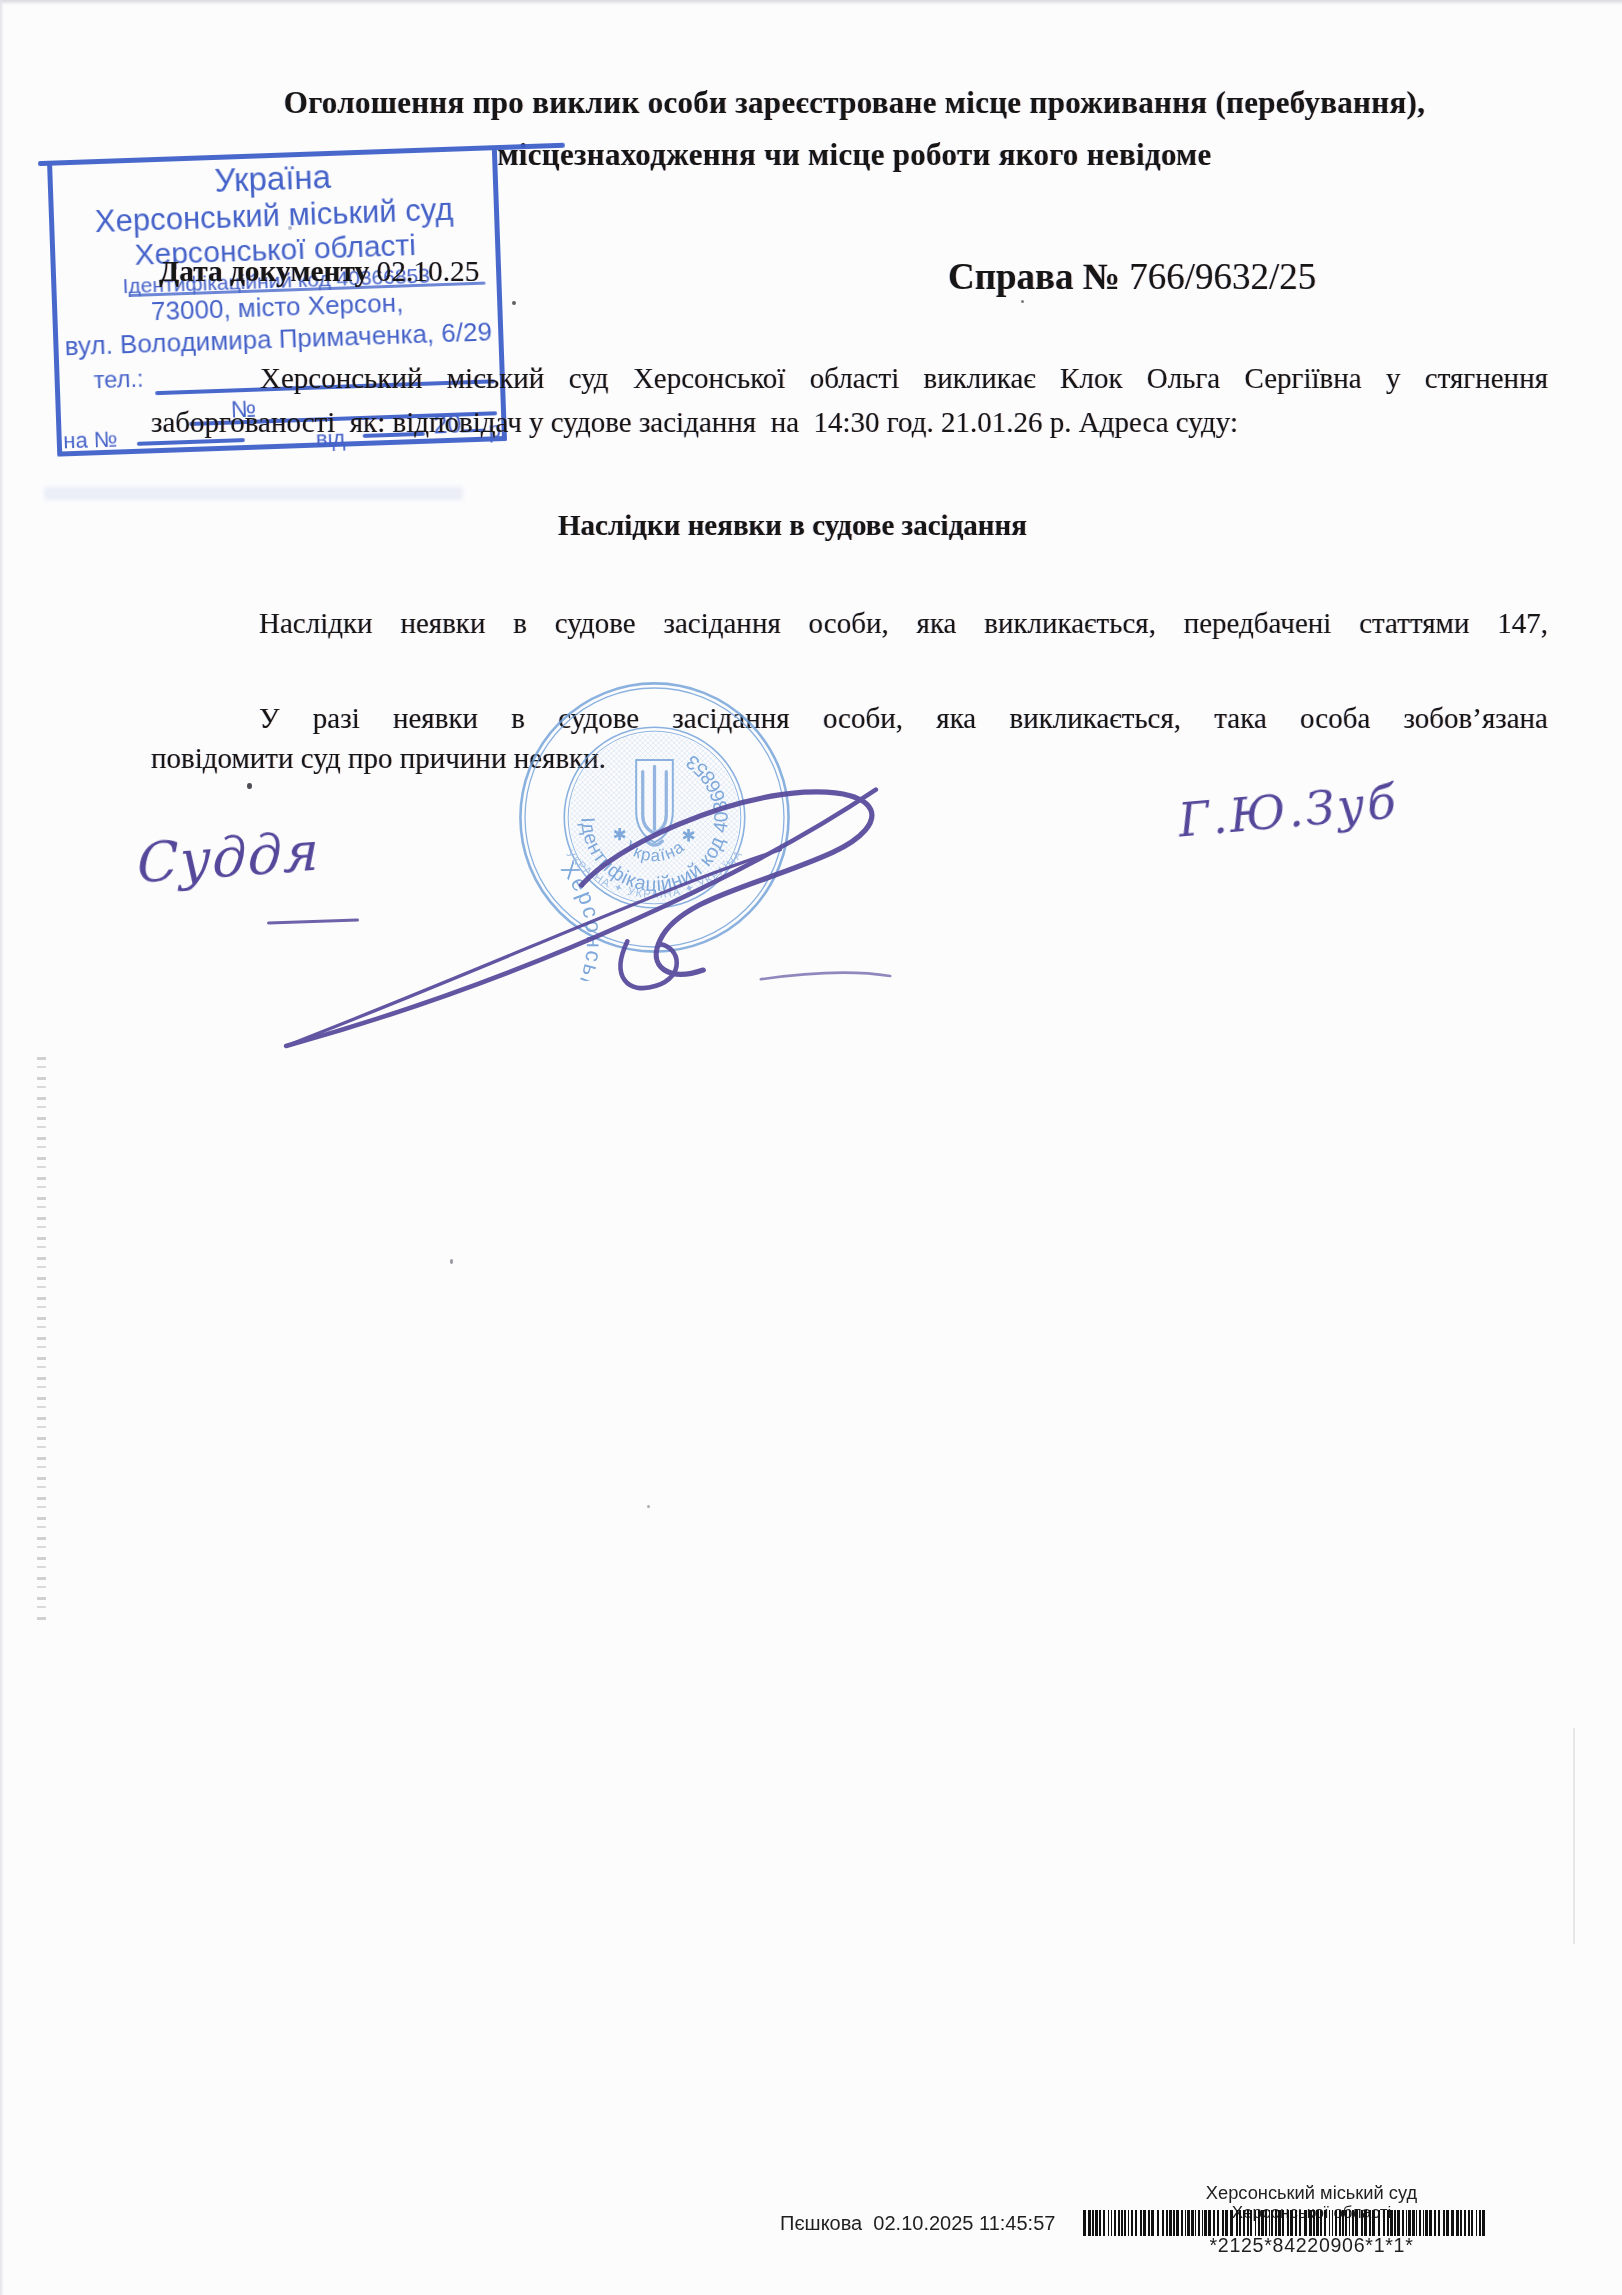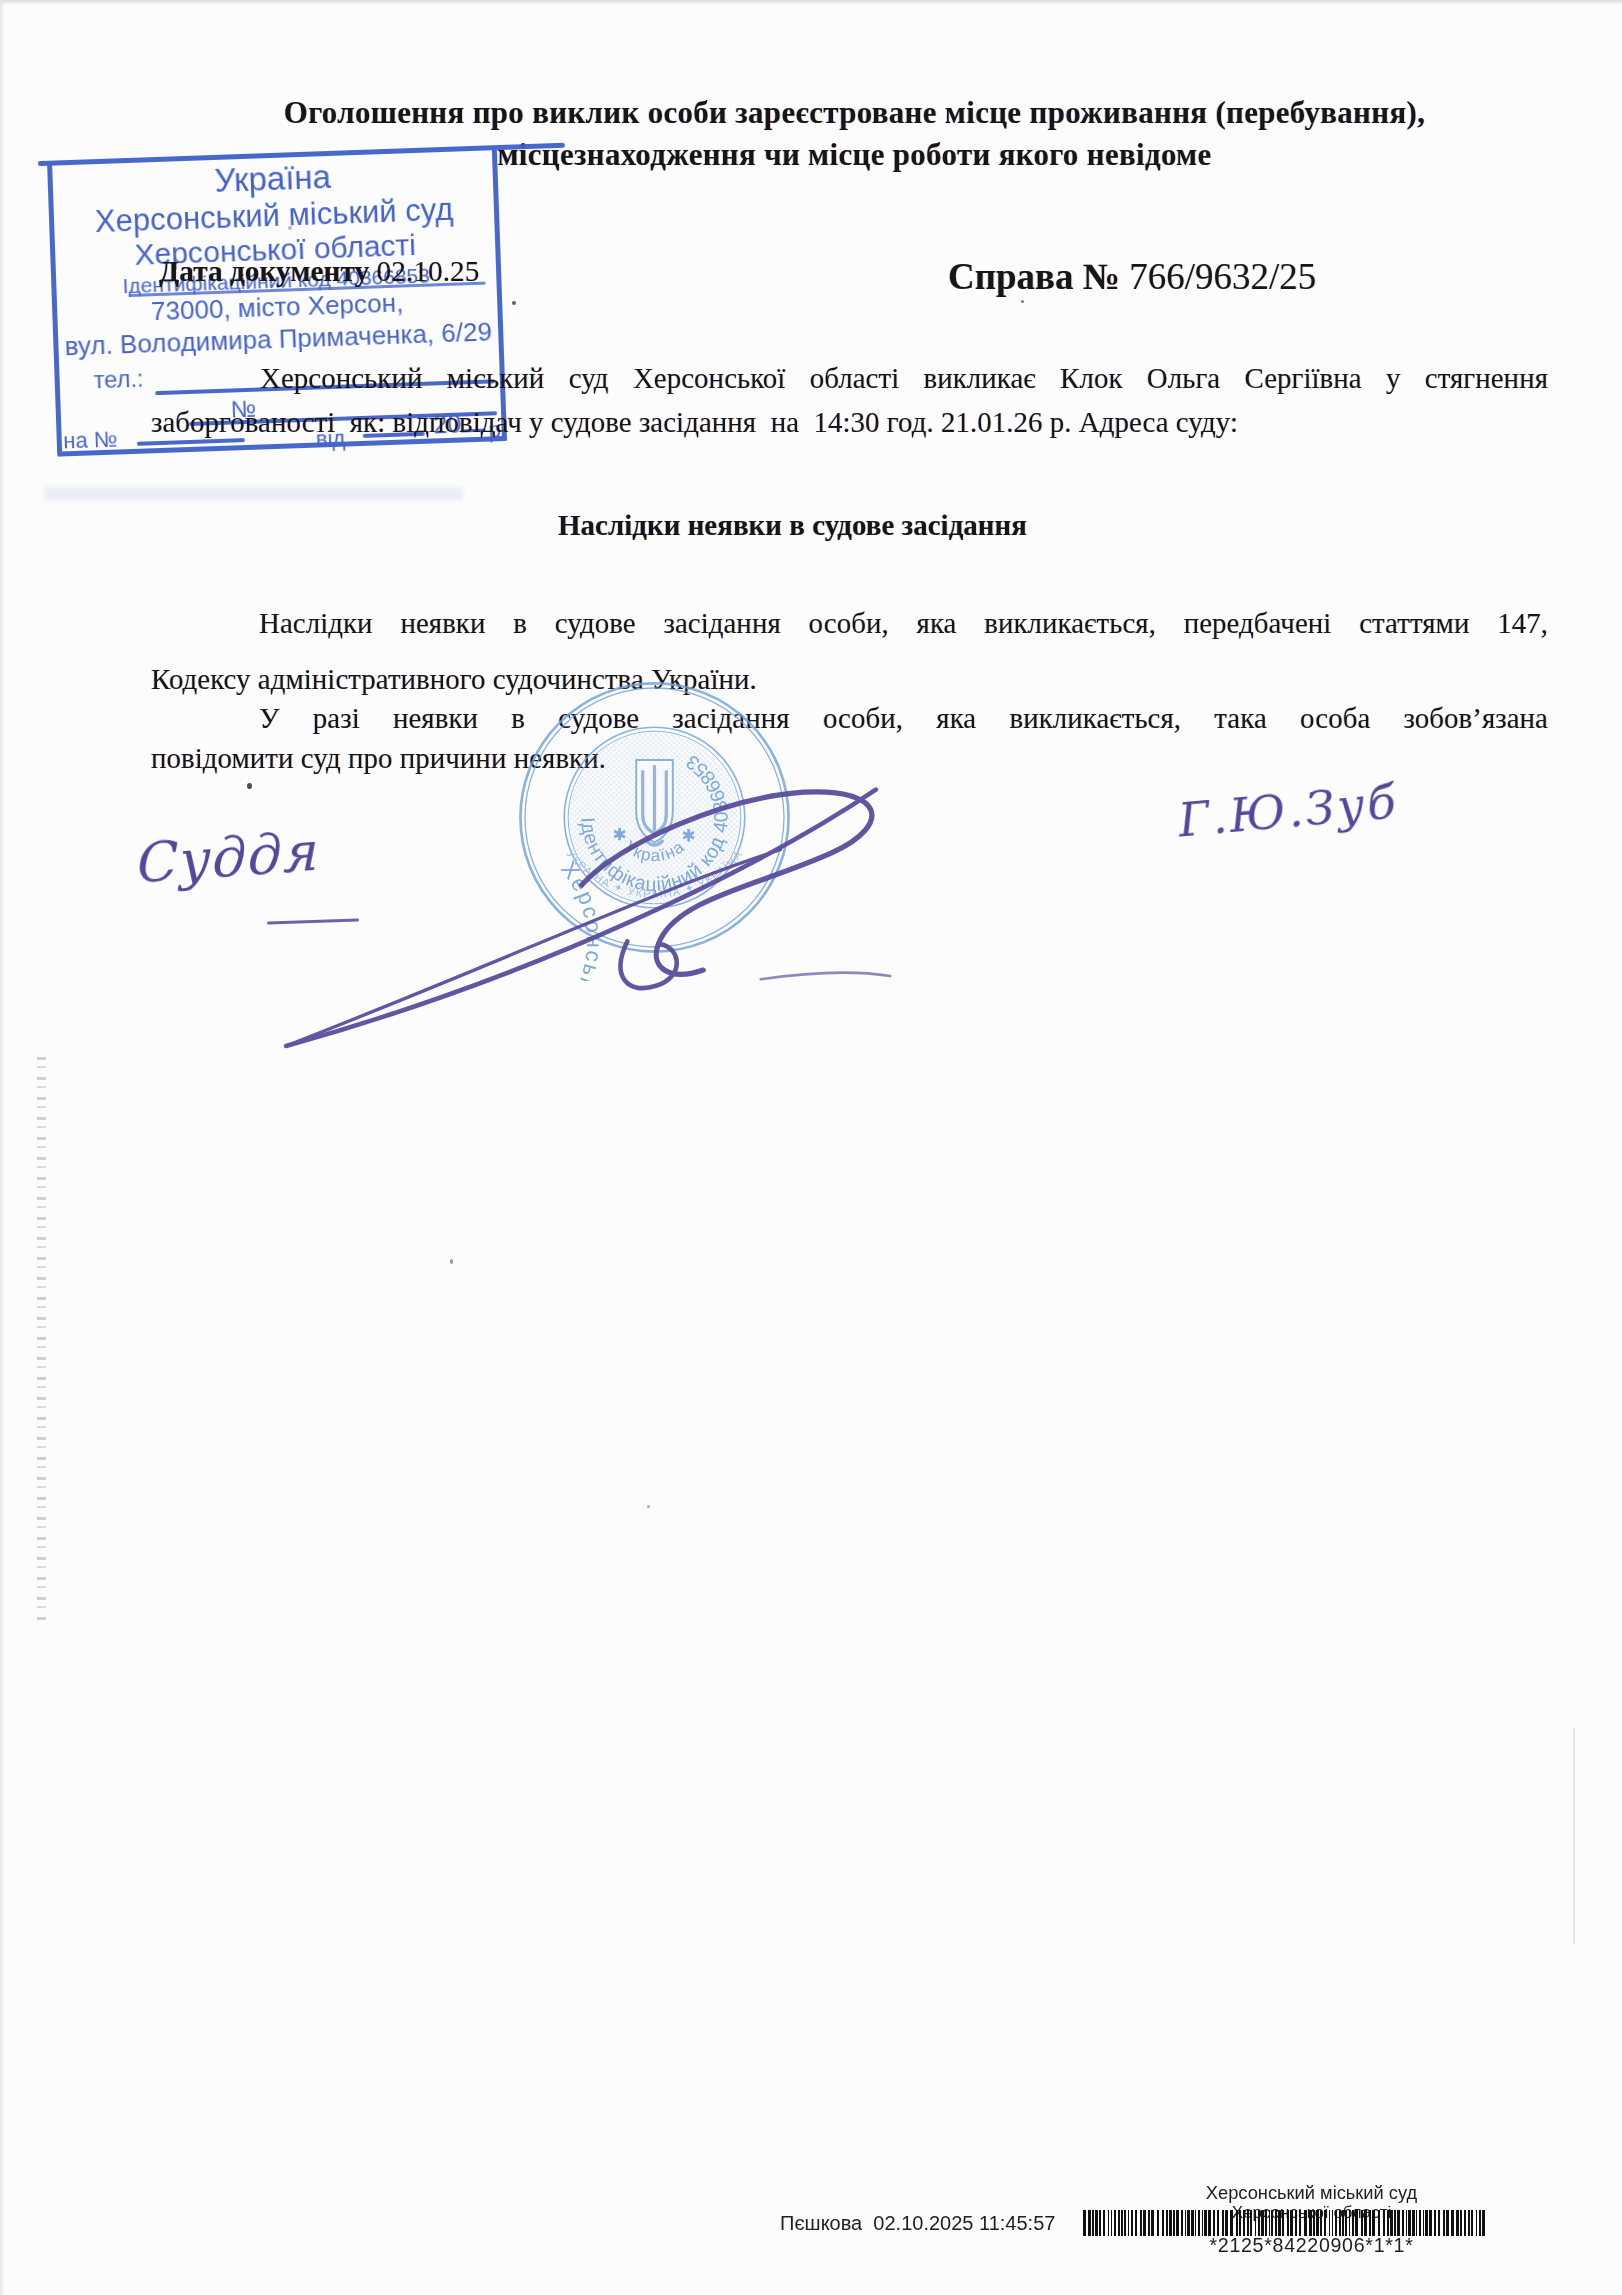--- a/index.html
+++ b/index.html
@@ -42,21 +42,21 @@
   <div class="abs ghost-col"></div>
   <div class="abs smudge"></div>
   <div class="abs vline-r"></div>
   <div class="speck" style="left:512px;top:301px;width:3.9px;height:3.9px;background:#3a3a3a;opacity:.8;"></div>
   <div class="speck" style="left:1021px;top:300px;width:3.3px;height:3.3px;background:#444;opacity:.7;"></div>
   <div class="speck" style="left:247px;top:783px;width:4.6px;height:5.9px;background:#2f2f3a;opacity:.85;"></div>
   <div class="speck" style="left:450px;top:1259px;width:3.3px;height:4.6px;background:#70707a;opacity:.7;"></div>
   <div class="speck" style="left:647px;top:1505px;width:3.3px;height:3.3px;background:#8a8a90;opacity:.7;"></div>
   <div class="speck" style="left:288px;top:226px;width:3.9px;height:3.9px;background:#33407a;opacity:.35;"></div>
 
-  <div class="abs title print" style="top:95px;">Оголошення про виклик особи зареєстроване місце проживання (перебування),</div>
+  <div class="abs title print" style="top:85px;">Оголошення про виклик особи зареєстроване місце проживання (перебування),</div>
   <div class="abs title print" style="top:137px;">місцезнаходження чи місце роботи якого невідоме</div>
 
   <div class="abs stamp">
     <div class="ln" style="left:11.8px;top:9.2px;width:527px;height:4.6px;"></div>
     <div class="ln" style="left:21px;top:9.2px;width:4.6px;height:296px;"></div>
     <div class="ln" style="left:466px;top:9.2px;width:4.6px;height:296px;"></div>
     <div class="ln" style="left:21px;top:300px;width:450px;height:4.6px;"></div>
     <div class="ctr" style="top:17px;font-size:33px;">Україна</div>
     <div class="ctr" style="top:55px;font-size:31px;">Херсонський міський суд</div>
     <div class="ctr" style="top:90px;font-size:30px;">Херсонської області</div>
@@ -79,21 +79,20 @@
 
   <div class="abs print" style="left:159px;top:255px;font-size:29.4px;white-space:pre;"><span class="b">Дата документу</span><span> </span><span>02.10.25</span></div>
   <div class="abs print" style="left:948px;top:255px;font-size:37px;white-space:pre;"><span class="b">Справа №</span><span> </span><span>766/9632/25</span></div>
 
   <div class="abs bodyline print just" style="left:260px;top:361px;width:1288px;">Херсонський міський суд Херсонської області викликає Клок Ольга Сергіївна у стягнення</div>
   <div class="abs bodyline print pre" style="left:151px;top:405px;">заборгованості  як: відповідач у судове засідання  на  14:30 год. 21.01.26 р. Адреса суду:</div>
 
   <div class="abs bodyline print heading" style="left:151px;top:508px;width:1283px;">Наслідки неявки в судове засідання</div>
 
   <div class="abs bodyline print just" style="left:259px;top:606px;width:1289px;">Наслідки неявки в судове засідання особи, яка викликається, передбачені статтями 147,</div>
-  <div class="abs bodyline print" style="left:151px;top:662px;">Кодексу адміністративного судочинства України.</div>
 
   <div class="abs bodyline print just" style="left:259px;top:701px;width:1289px;">У разі неявки в судове засідання особи, яка викликається, така особа зобов’язана</div>
   <div class="abs bodyline print" style="left:151px;top:741px;">повідомити суд про причини неявки.</div>
 
   <div class="abs hand" style="left:137px;top:826px;font-size:54px;transform:rotate(-4deg) skewX(-4deg);letter-spacing:1.3px;">Суддя</div>
   <div class="abs" style="left:267px;top:920px;width:92px;height:3.3px;background:#55489b;border-radius:2px;transform:rotate(-2deg);opacity:.85;"></div>
   <div class="abs hand" style="left:1178px;top:783px;font-size:47px;transform:rotate(-5deg);letter-spacing:2.6px;">Г.Ю.Зуб</div>
 
   <svg class="abs seal-svg" width="327" height="327" viewBox="0 0 500 500" xmlns="http://www.w3.org/2000/svg">
     <defs>

